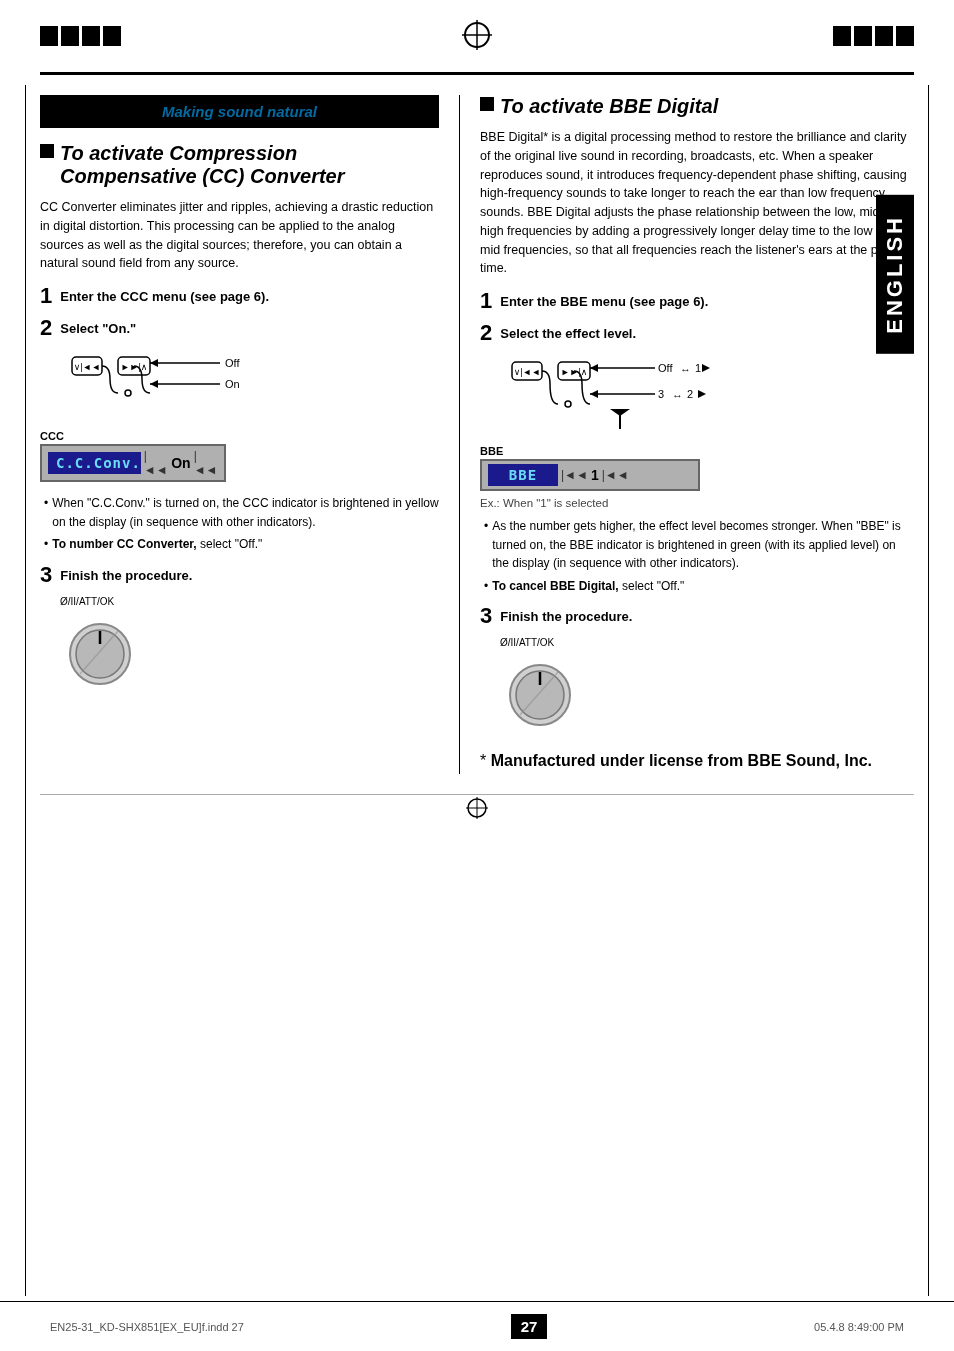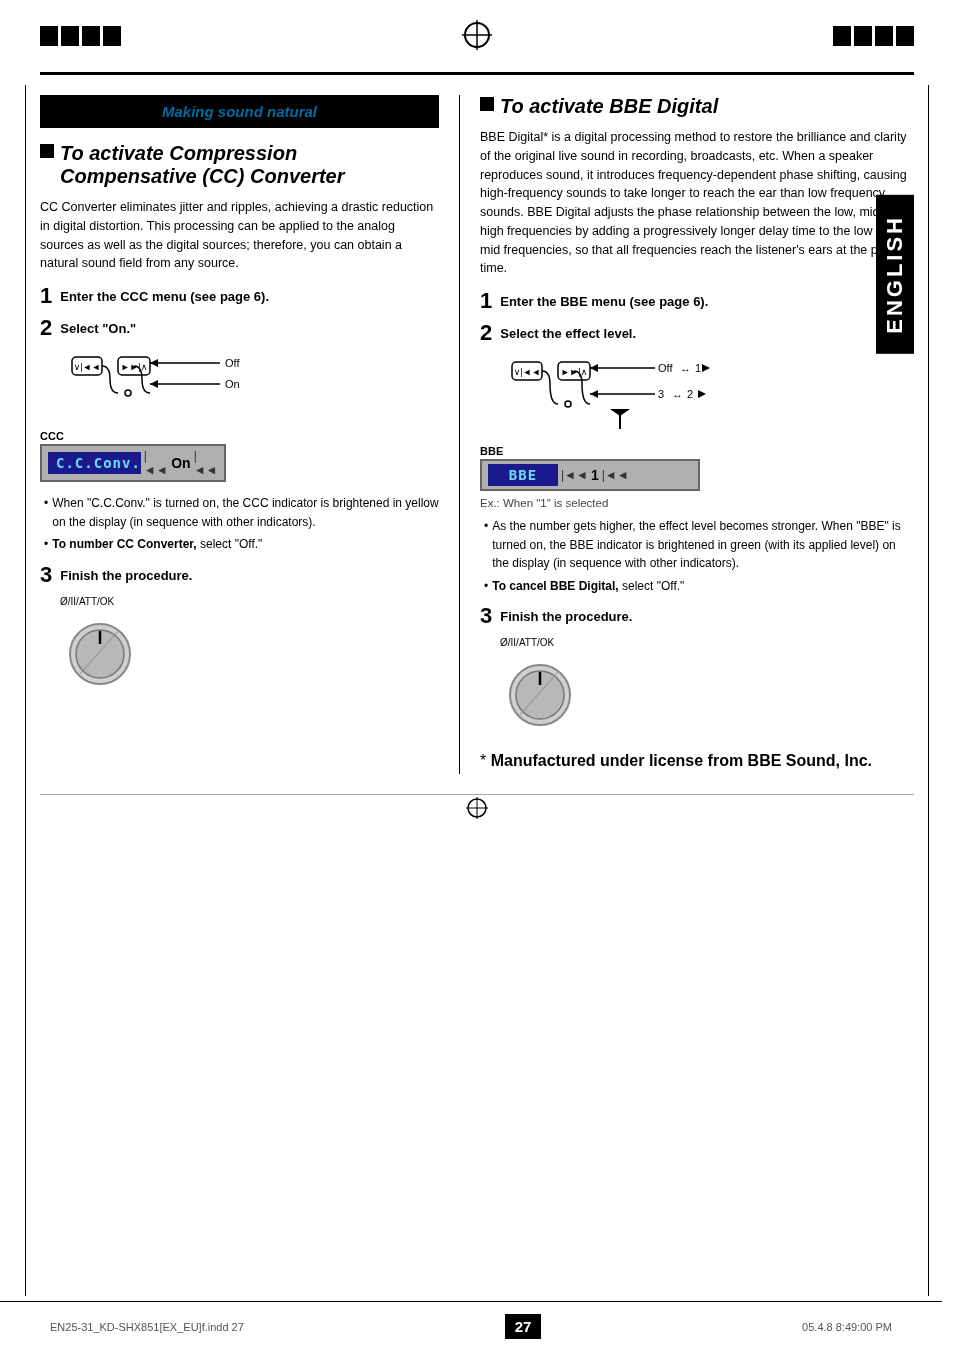--- a/index.html
+++ b/index.html
@@ -127,21 +127,21 @@
       color: #fff;
       font-size: 22px;
       font-weight: bold;
       padding: 20px 6px;
       letter-spacing: 3px;
     }
 
     
     .bottom-bar {
       position: absolute;
-      bottom: 0; left: 0; right: 12px;
+      bottom: 0; left: 0; right: 0;
       height: 50px;
       border-top: 1px solid #000;
       display: flex;
       align-items: center;
       justify-content: space-between;
       padding: 0 50px;
       font-size: 11px;
       color: #555;
     }
 

